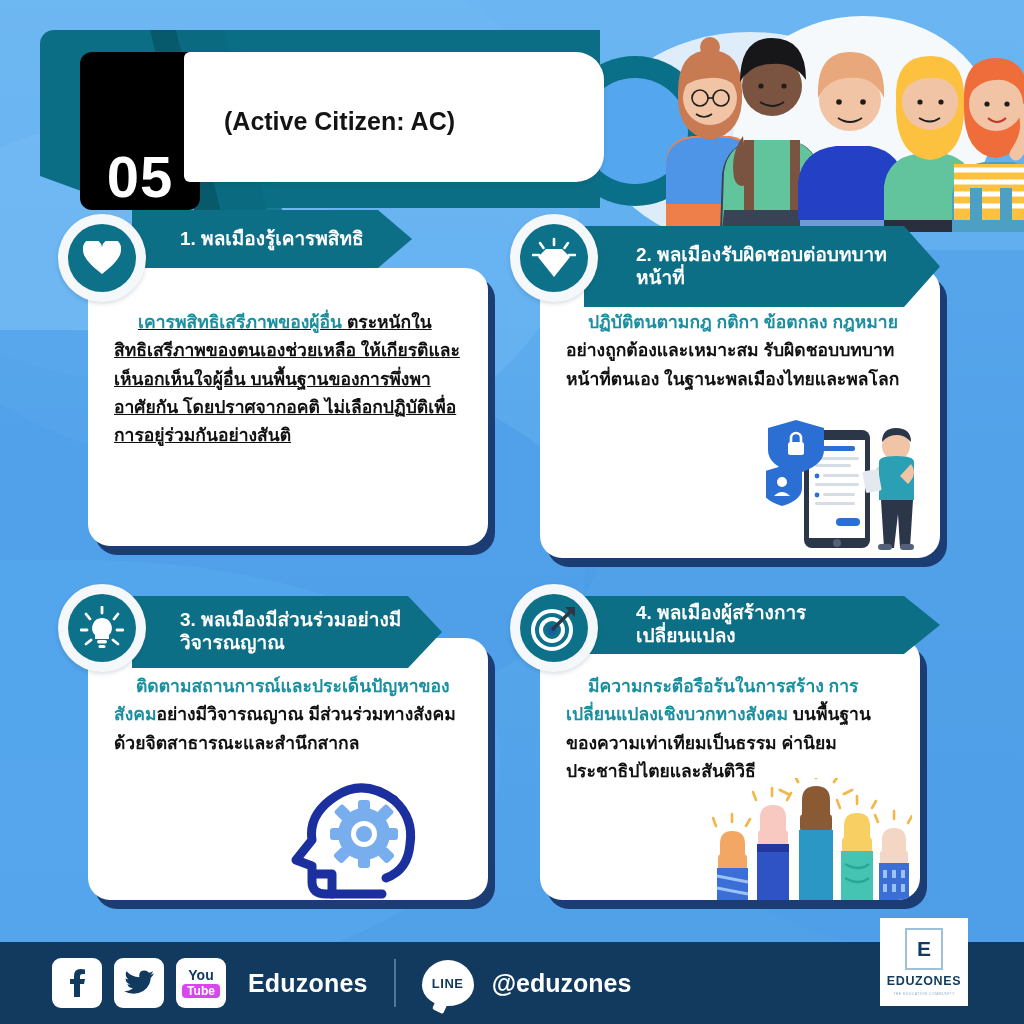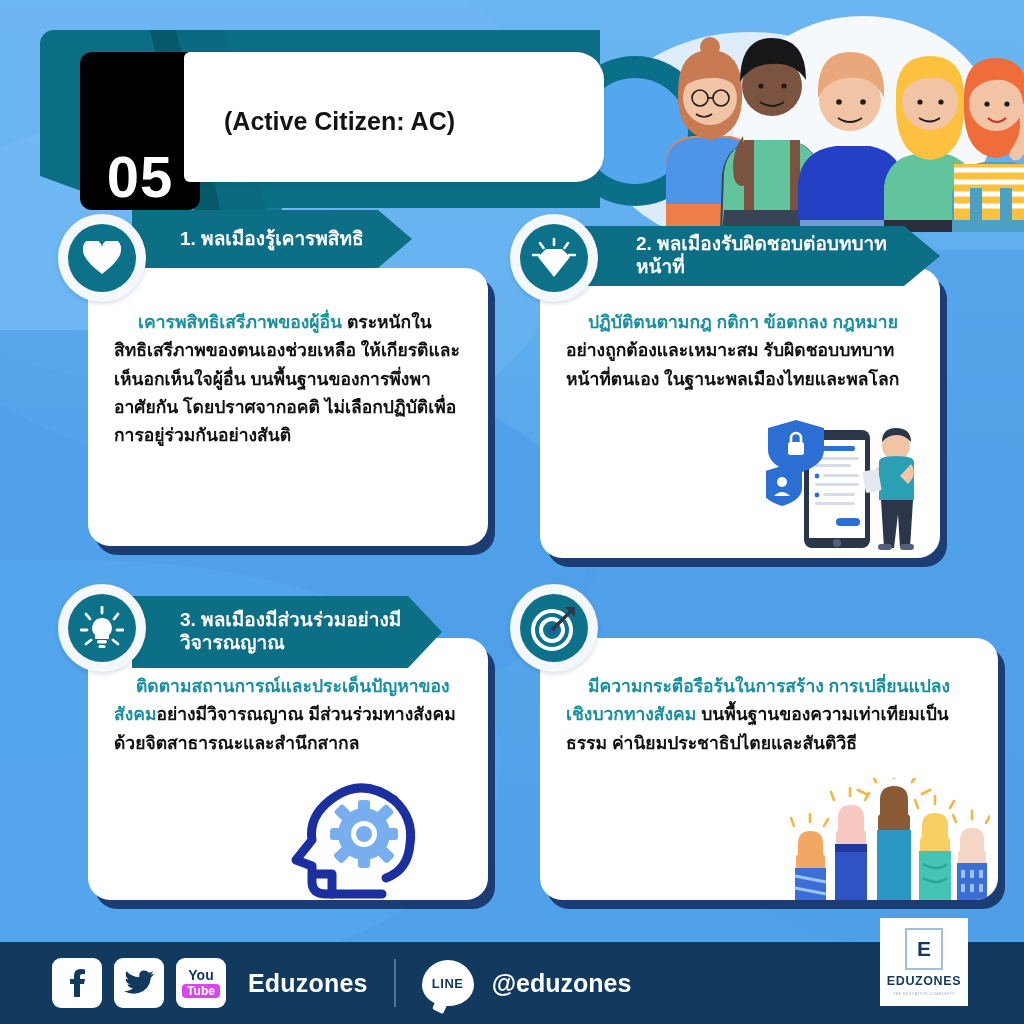--- a/index.html
+++ b/index.html
@@ -47,38 +47,38 @@
   
   .people{position:absolute;left:648px;top:14px;width:376px;height:218px;}
   .people svg{display:block;}
 
   
   .card{position:absolute;background:#ffffff;border-radius:22px;
         box-shadow:7px 9px 0 0 #1b3d74;overflow:hidden;}
   .card.c1{left:88px;top:268px;width:400px;height:278px;}
   .card.c2{left:540px;top:268px;width:400px;height:290px;}
   .card.c3{left:88px;top:638px;width:400px;height:262px;}
-  .card.c4{left:540px;top:638px;width:458px;height:262px;}
+  .card.c4{left:540px;top:638px;width:380px;height:262px;}
 
   .card-body{padding:40px 26px 10px 26px;box-sizing:border-box;}
   .card.c3 .card-body,.card.c4 .card-body{padding-top:34px;}
   .card-text{font-size:17.5px;line-height:1.62;color:#111111;font-weight:bold;text-align:left;}
-  .card.c1 .card-text{text-indent:24px;}
+  .card.c1 .card-text{text-indent:24px;text-decoration:underline;}
   .card.c2 .card-text{text-indent:22px;}
   .card.c3 .card-text{text-indent:22px;}
   .card.c4 .card-text{text-indent:22px;}
   .hl{color:#1a8fa0;}
 
   
   .tab{position:absolute;height:58px;background:#0d6f85;display:flex;align-items:center;
        box-sizing:border-box;}
   .tab .tab-label{color:#ffffff;font-size:19px;font-weight:bold;line-height:1.2;}
   .tab.t1{left:132px;top:210px;width:280px;padding-left:48px;padding-right:34px;
       clip-path:polygon(0 0,calc(100% - 34px) 0,100% 50%,calc(100% - 34px) 100%,0 100%);}
-  .tab.t2{left:584px;top:226px;width:356px;height:60px;padding-left:52px;padding-right:36px;
+  .tab.t2{left:584px;top:226px;width:356px;height:81px;padding-left:52px;padding-right:36px;
       clip-path:polygon(0 0,calc(100% - 36px) 0,100% 50%,calc(100% - 36px) 100%,0 100%);}
   .tab.t3{left:132px;top:596px;width:310px;height:72px;padding-left:48px;padding-right:34px;
       clip-path:polygon(0 0,calc(100% - 34px) 0,100% 50%,calc(100% - 34px) 100%,0 100%);}
   .tab.t4{left:584px;top:596px;width:356px;padding-left:52px;padding-right:36px;
       clip-path:polygon(0 0,calc(100% - 36px) 0,100% 50%,calc(100% - 36px) 100%,0 100%);}
 
   
   .icon-badge{position:absolute;width:88px;height:88px;border-radius:50%;background:#f4f8fb;
        display:flex;align-items:center;justify-content:center;box-shadow:0 2px 4px rgba(0,40,70,.15);}
   .icon-badge .inner{width:68px;height:68px;border-radius:50%;background:#0d7189;
@@ -390,20 +390,23 @@
           </g>
           <g stroke="#f2b749" stroke-width="2.6" stroke-linecap="round">
             <path d="M166 44 L163 37"></path>
               <path d="M182 41 L182 33"></path>
               <path d="M196 45 L200 38"></path>
           </g>
         </g>
       </svg>
     </div>
   </div>
+  <div class="tab t4">
+    <div class="tab-label">4. พลเมืองผู้สร้างการเปลี่ยนแปลง</div>
+  </div>
   <div class="icon-badge b4">
     <div class="inner">
       <svg width="46" height="46" viewBox="0 0 46 46">
         <circle cx="21" cy="25" r="19" fill="none" stroke="#ffffff" stroke-width="4"></circle>
         <circle cx="21" cy="25" r="11" fill="none" stroke="#ffffff" stroke-width="4"></circle>
         <circle cx="21" cy="25" r="4.5" fill="#1b5b9e"></circle>
         <path d="M22 24 L40 6" stroke="#2b3648" stroke-width="3.4" stroke-linecap="round"></path>
         <path d="M34 2 L44 2 L44 12 Z" fill="#2b3648"></path>
       </svg>
     </div>

